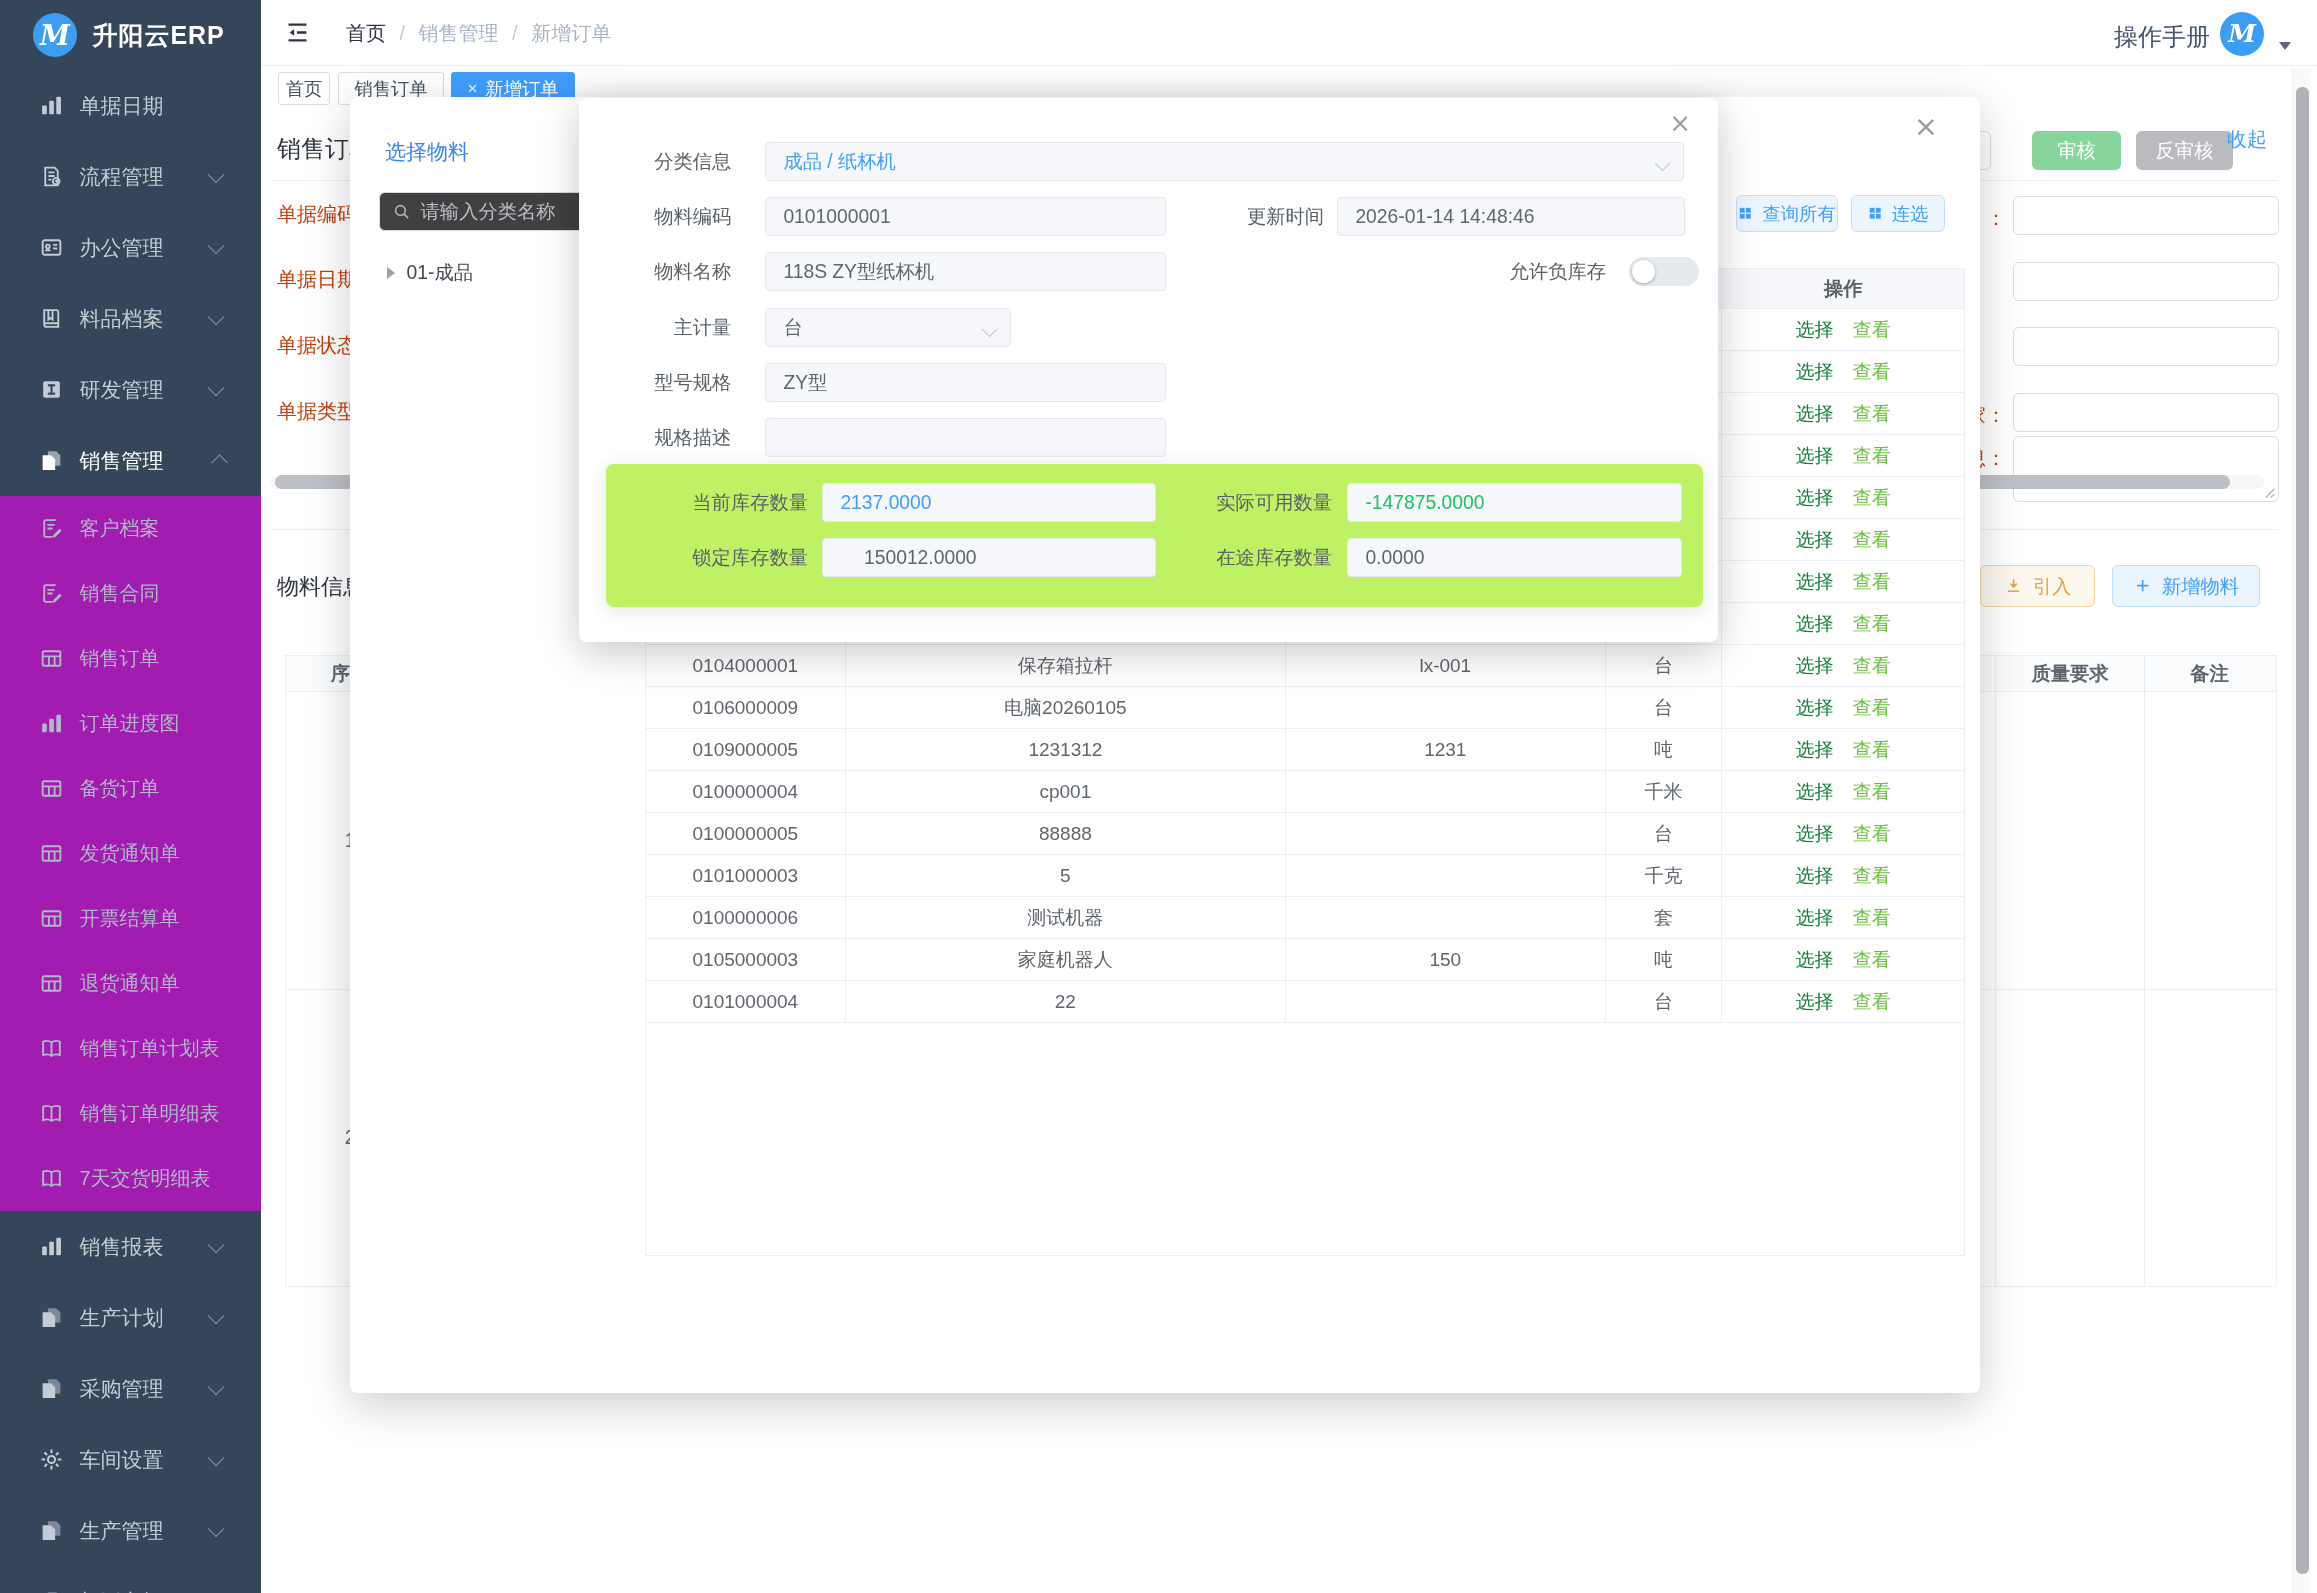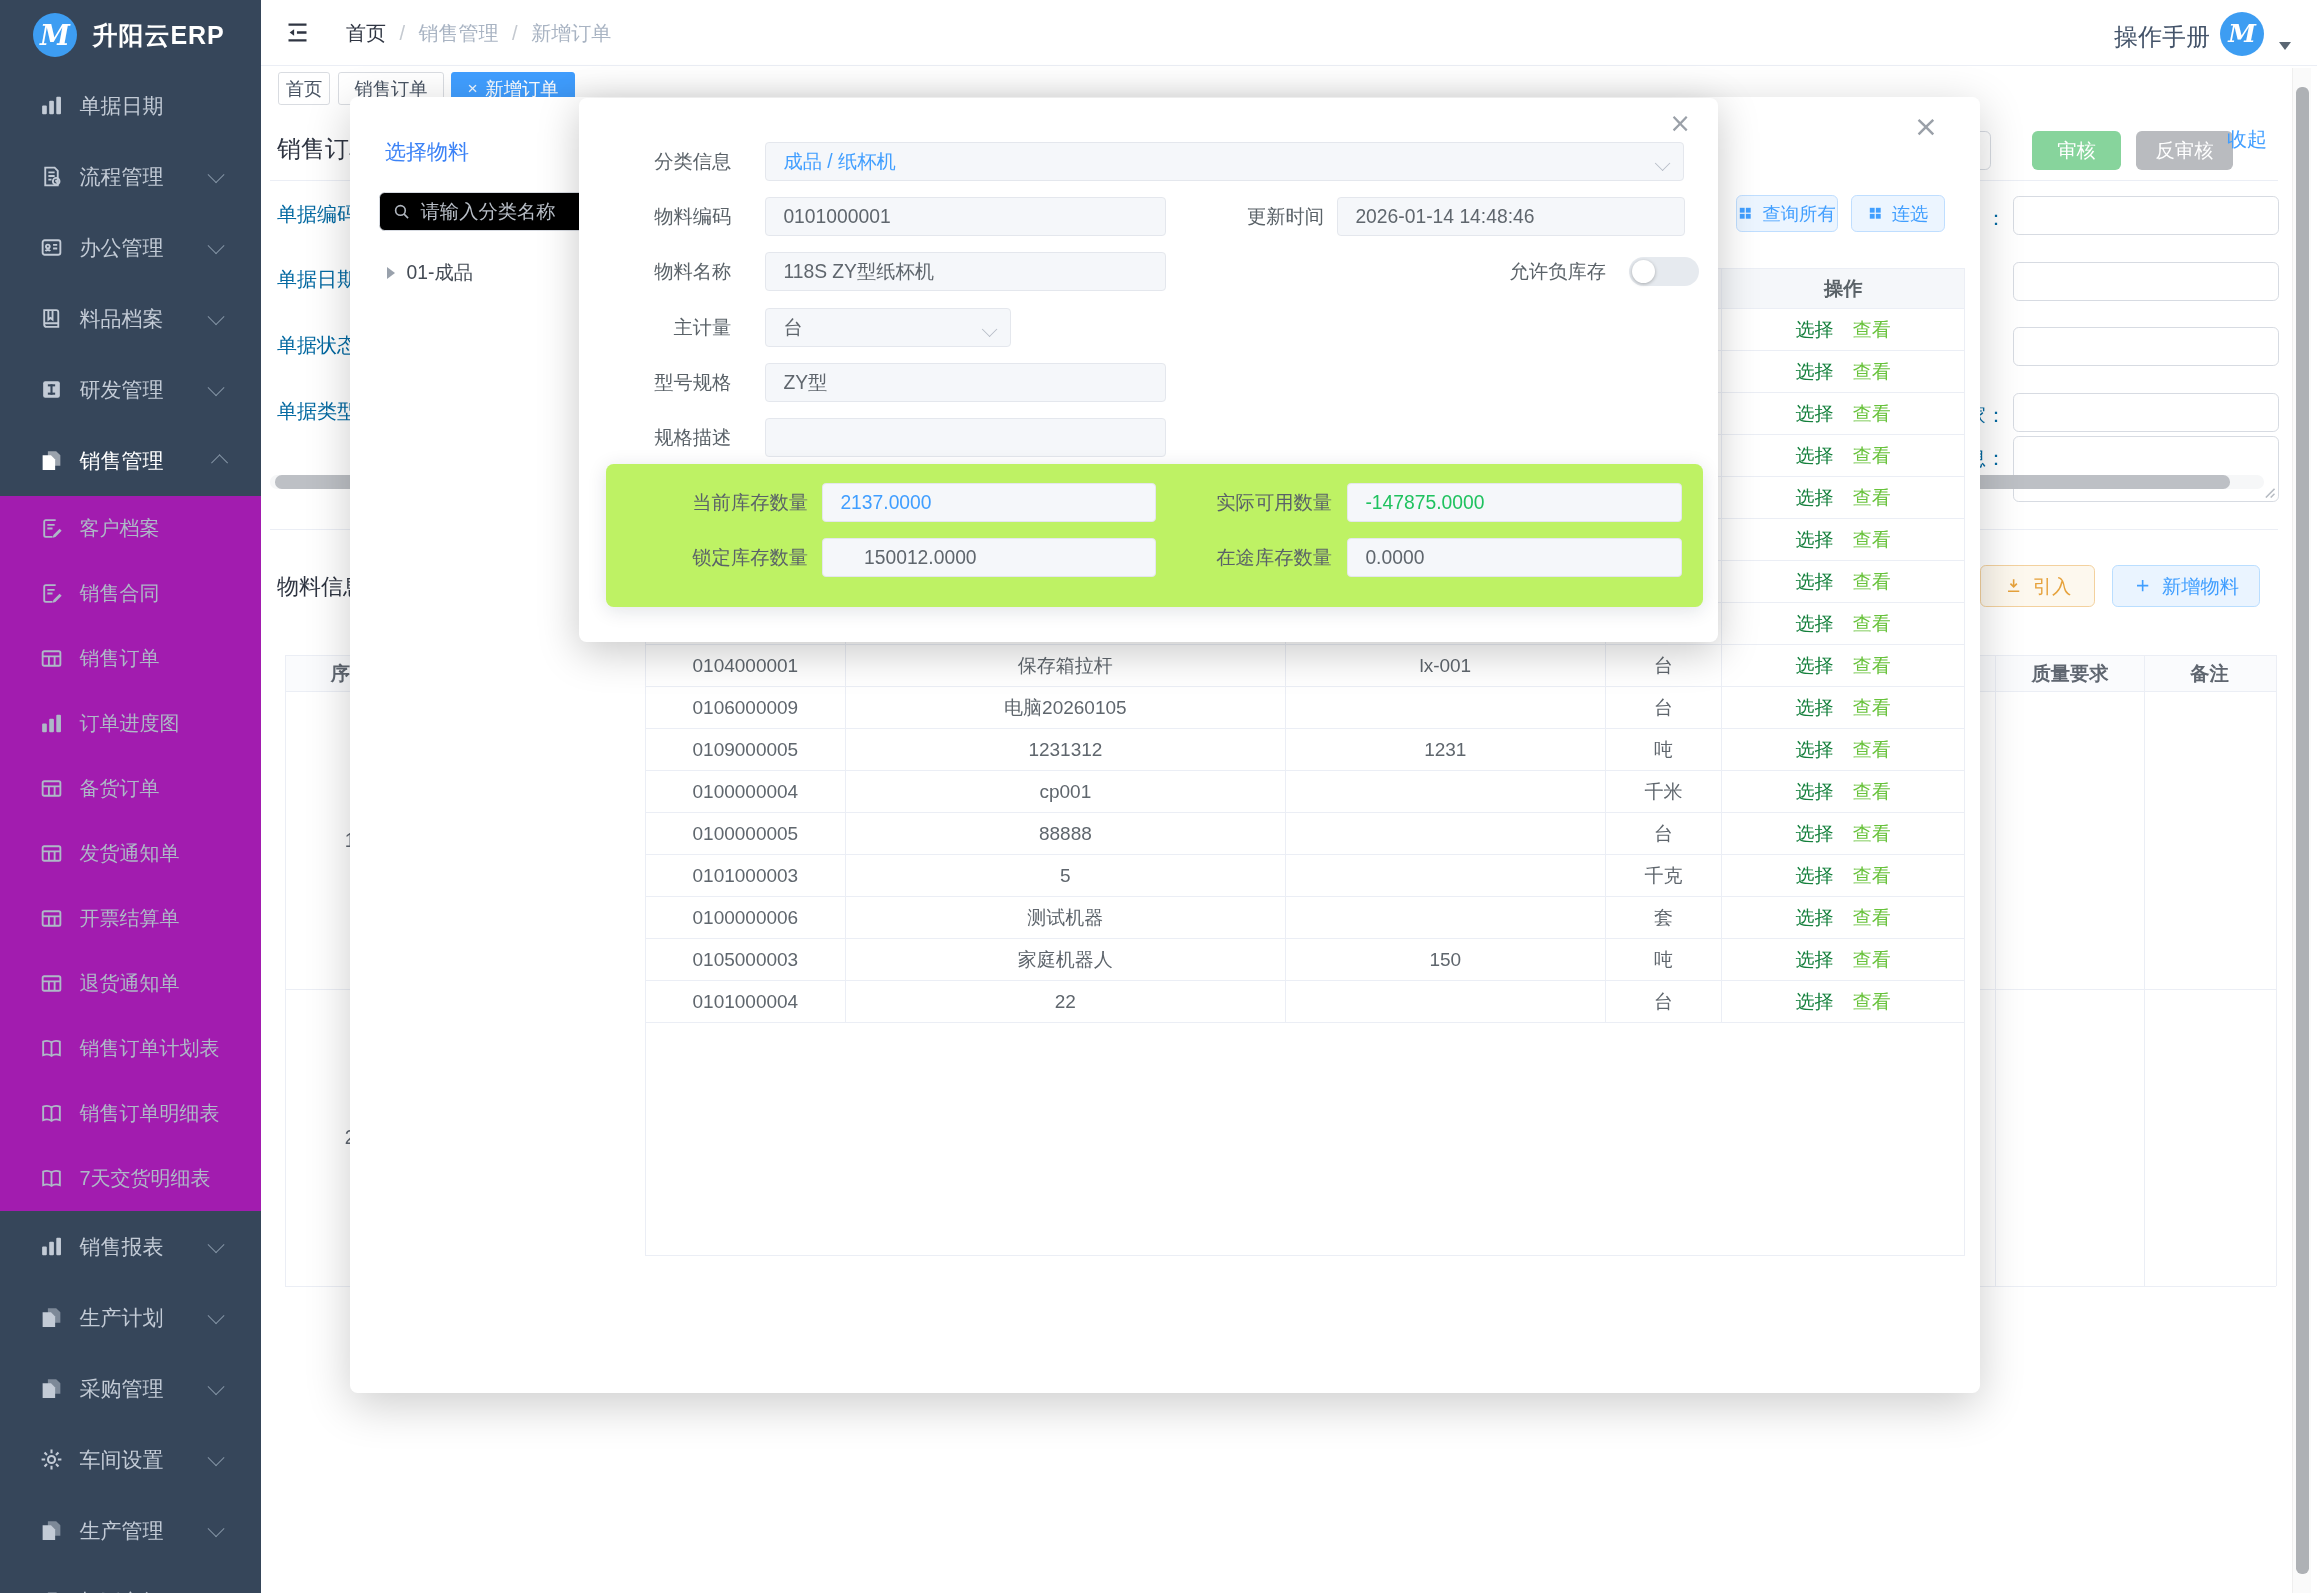--- a/index.html
+++ b/index.html
@@ -39,42 +39,42 @@
   
   .ptab{position:absolute;top:72px;height:33px;box-sizing:border-box;border:1px solid #d9dce1;border-radius:2.9px;background:#fff;
         color:#495463;font-size:18.3px;display:flex;align-items:center;justify-content:center;gap:7.7px;cursor:pointer;}
   .ptab.active{background:#409eff;border-color:#409eff;color:#fff;}
   .ptab .tab-x{font-size:17.4px;opacity:.9;}
 
   
   .page-title{position:absolute;font-size:24px;color:#2f3542;font-weight:500;}
   .hline{position:absolute;background:#ebeef5;height:1px;}
   .vline{position:absolute;background:#ebeef5;width:1px;}
-  .form-label{position:absolute;font-size:20px;color:#0369a1;white-space:nowrap;}
+  .form-label{position:absolute;font-size:20px;color:#c2410c;white-space:nowrap;}
   .rt-input{position:absolute;left:2013px;width:266px;height:39px;border:1px solid #d7dbe2;border-radius:5.8px;background:#fff;box-sizing:border-box;}
   .btn{position:absolute;border-radius:5.8px;font-size:19.3px;display:flex;align-items:center;justify-content:center;box-sizing:border-box;cursor:pointer;}
   #audit-btn{background:#87d49c;color:#fff;}
   #unaudit-btn{background:#b9bbbf;color:#fff;}
   #collapse-link{position:absolute;color:#409eff;font-size:20px;cursor:pointer;}
   #import-btn{background:#fdf8ee;border:1px solid #f3d19e;color:#e6a23c;gap:9.7px;}
   #add-material-btn{background:#eaf4ff;border:1px solid #badeff;color:#409eff;gap:9.7px;}
   .scroll-thumb-h{position:absolute;background:#bdc0c5;border-radius:6.8px;cursor:pointer;}
   .scroll-track-h{position:absolute;background:#f6f7f8;border-radius:6.8px;}
   #v-scroll-track{position:absolute;left:2292px;top:68px;width:19.3px;height:1526px;background:#fafafa;border-left:1px solid #efefef;box-sizing:border-box;}
   #v-scroll-thumb{position:absolute;left:2296px;top:87px;width:12.6px;height:1487px;background:#aeb1b5;border-radius:5.8px;cursor:pointer;}
   .mt-header-bg{position:absolute;background:#fafbfd;}
   .mt-cell-text{position:absolute;font-size:19.3px;color:#5f6670;font-weight:600;display:flex;align-items:center;justify-content:center;}
   .mt-rownum{position:absolute;font-size:19.3px;color:#5f6670;display:flex;align-items:center;justify-content:center;}
 
   
   #modal{position:absolute;left:350px;top:97px;width:1630px;height:1296px;background:#fff;border-radius:7.7px;
          box-shadow:0 11.6px 46px rgba(0,0,0,.20);z-index:10;}
   .close-x{position:absolute;color:#9aa0a8;font-size:29px;line-height:1;cursor:pointer;font-family:"DejaVu Sans",sans-serif;}
   #modal-title{position:absolute;left:35px;top:41px;font-size:21px;color:#3b82f6;}
-  #cat-search{position:absolute;left:29px;top:95px;width:222px;height:39px;border:1px solid #d7dbe2;border-radius:5.8px;box-sizing:border-box;background:#000000;display:flex;align-items:center;}
+  #cat-search{position:absolute;left:29px;top:95px;width:222px;height:39px;border:1px solid #d7dbe2;border-radius:5.8px;box-sizing:border-box;background:#404040;display:flex;align-items:center;}
   #cat-search .s-ic{width:19.3px;height:19.3px;margin-left:11.6px;color:#b0b6bf;}
   #cat-search .s-ph{margin-left:9.7px;font-size:19.3px;color:#b9bfc8;white-space:nowrap;}
   #tree-node{position:absolute;left:37px;top:162px;display:flex;align-items:center;cursor:pointer;}
   .tree-caret{width:0;height:0;border-top:6.8px solid transparent;border-bottom:6.8px solid transparent;border-left:8.7px solid #99a1ac;}
   .tree-label{margin-left:11.6px;font-size:19.3px;color:#434a54;}
   .blue-btn{background:#ecf5ff;border:1px solid #bfdeff;color:#409eff;font-size:18.3px;gap:9.7px;}
   
   #mtable{position:absolute;left:295px;top:171px;width:1320px;height:988px;border:1px solid #ebeef5;box-sizing:border-box;background:#fff;}
   .mt-hrow{display:flex;height:39px;background:#f5f7fa;border-bottom:1px solid #ebeef5;}
   .mt-row{display:flex;height:42px;border-bottom:1px solid #ebeef5;box-sizing:border-box;}

